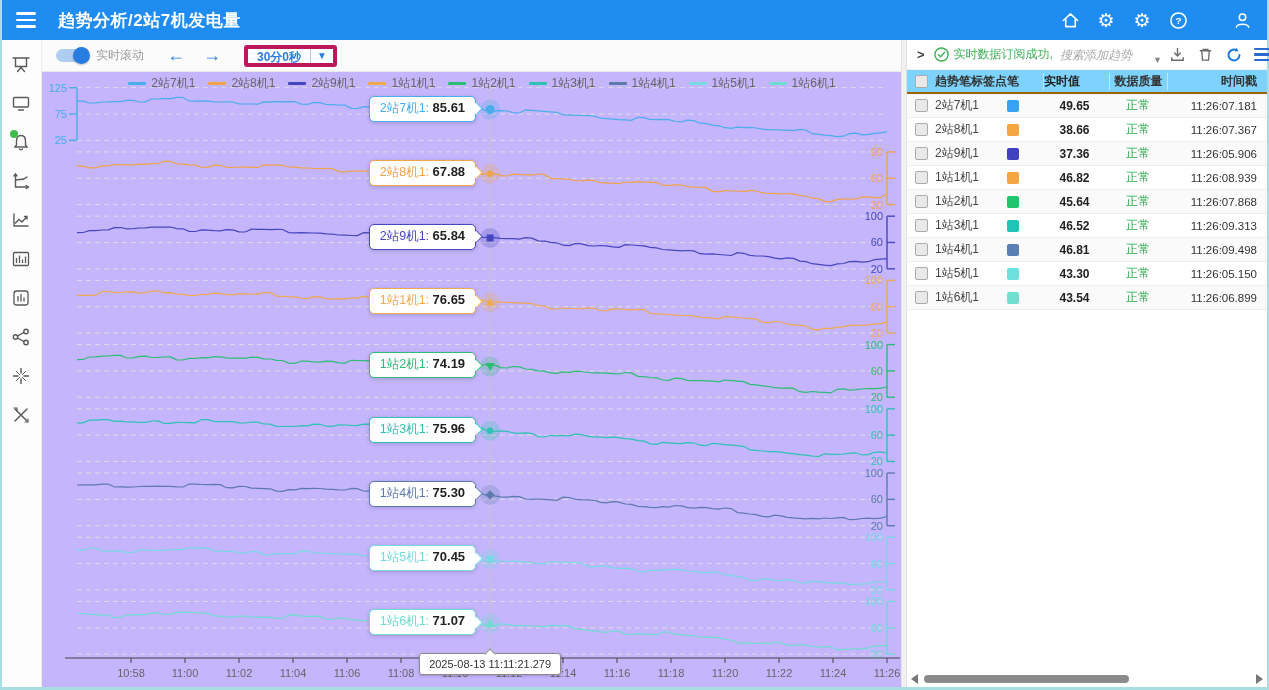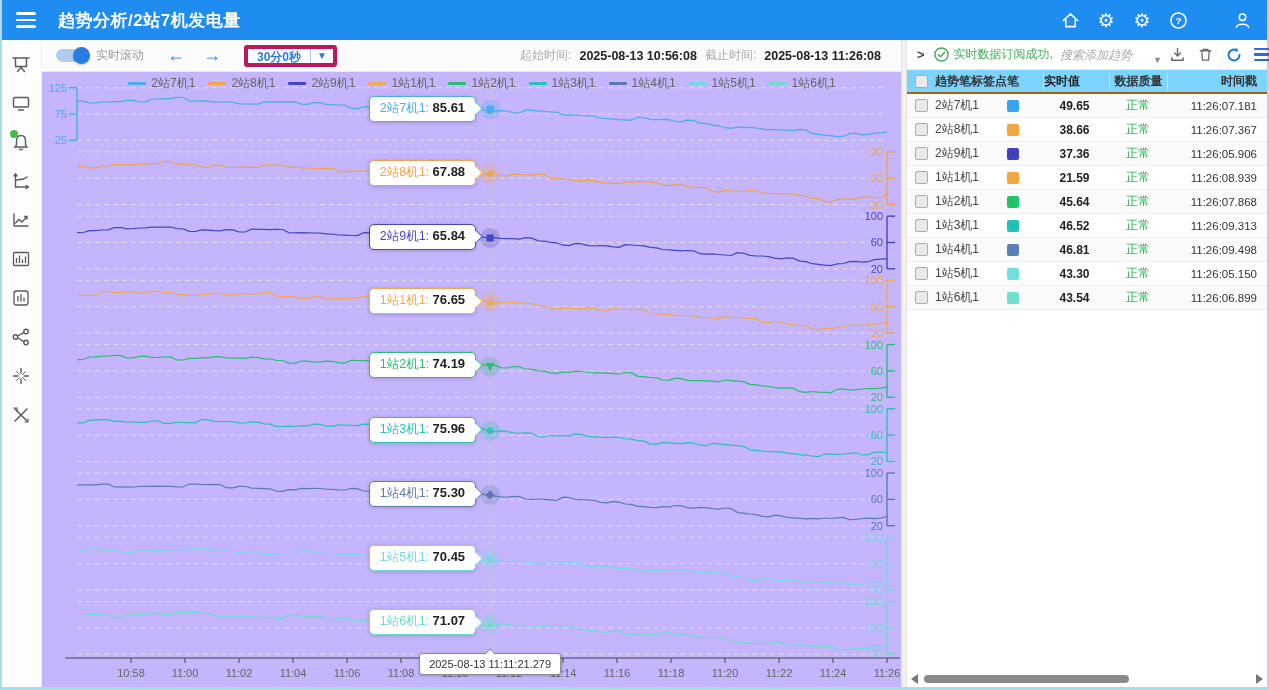--- a/index.html
+++ b/index.html
@@ -209,26 +209,20 @@
       <div class="toolbar">
         <span class="toggle">
             <span class="knob"></span>
           </span>
         <span class="toggle-label">实时滚动</span>
         <span class="arrow-btn">←</span>
         <span class="arrow-btn">→</span>
         <span class="interval">
           <span class="val">30分0秒</span>
           <span class="caret">▼</span>
-        </span>
-        <span class="times">
-          <span class="tlabel">起始时间:</span>
-          <span class="tvalue">2025-08-13 10:56:08</span>
-          <span class="tlabel">截止时间:</span>
-          <span class="tvalue">2025-08-13 11:26:08</span>
         </span>
       </div>
       <div class="chart-wrap" id="chart-wrap">
         <div class="legend" id="legend">
             <span class="legend-item">
               <span class="dash" style="background:#4badea"></span>
               <span>2站7机1</span>
             </span>
             <span class="legend-item">
               <span class="dash" style="background:#f0a448"></span>
@@ -516,21 +510,21 @@
               <span class="c-ts">11:26:05.906</span>
             </div>
             <div class="trow">
               <span class="c-check">
                 <span class="checkbox"></span>
               </span>
               <span class="c-name">1站1机1</span>
               <span class="c-pen">
                 <span class="swatch" style="background:#f5a640"></span>
               </span>
-              <span class="c-val">21.59</span>
+              <span class="c-val">46.82</span>
               <span class="c-q">正常</span>
               <span class="c-ts">11:26:08.939</span>
             </div>
             <div class="trow">
               <span class="c-check">
                 <span class="checkbox"></span>
               </span>
               <span class="c-name">1站2机1</span>
               <span class="c-pen">
                 <span class="swatch" style="background:#1fc46c"></span>

